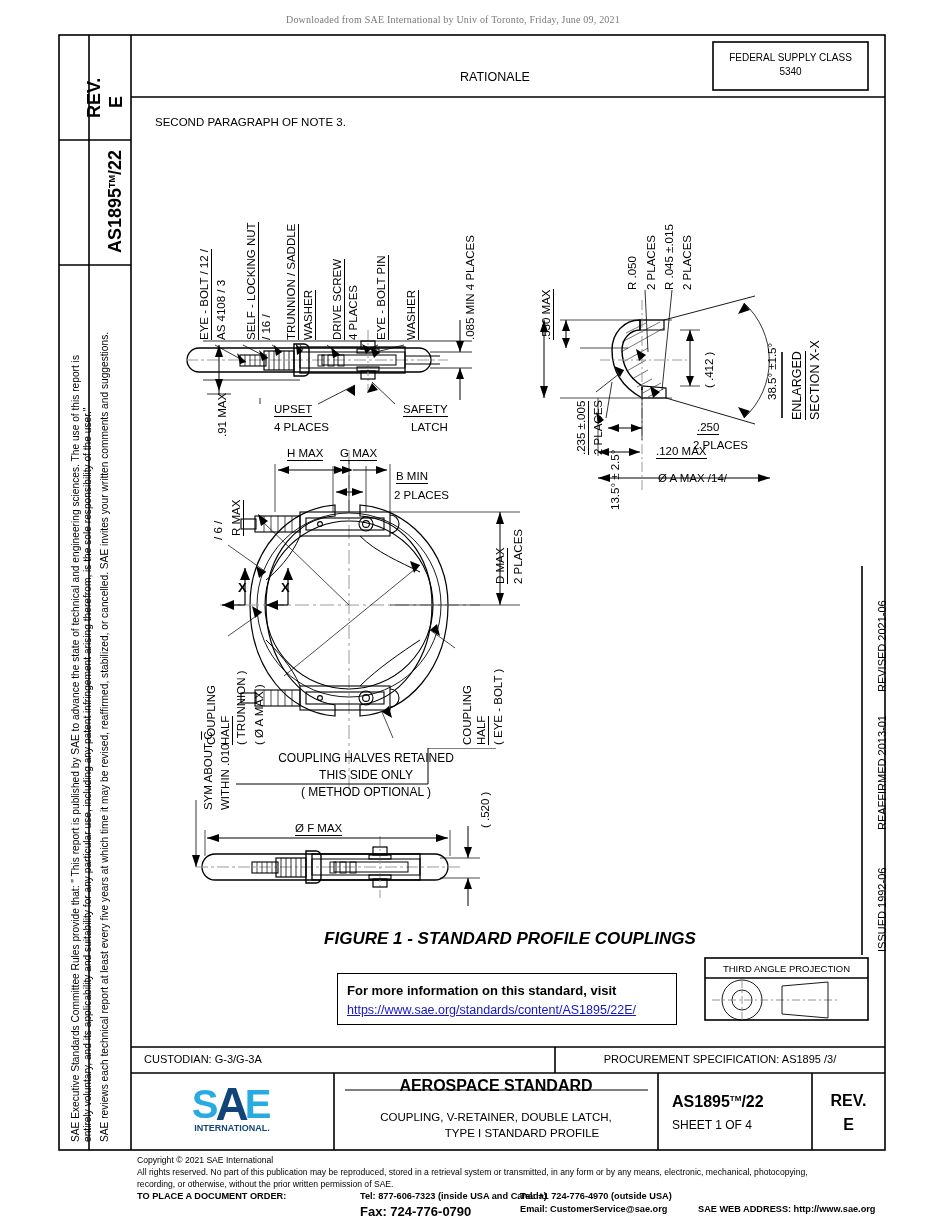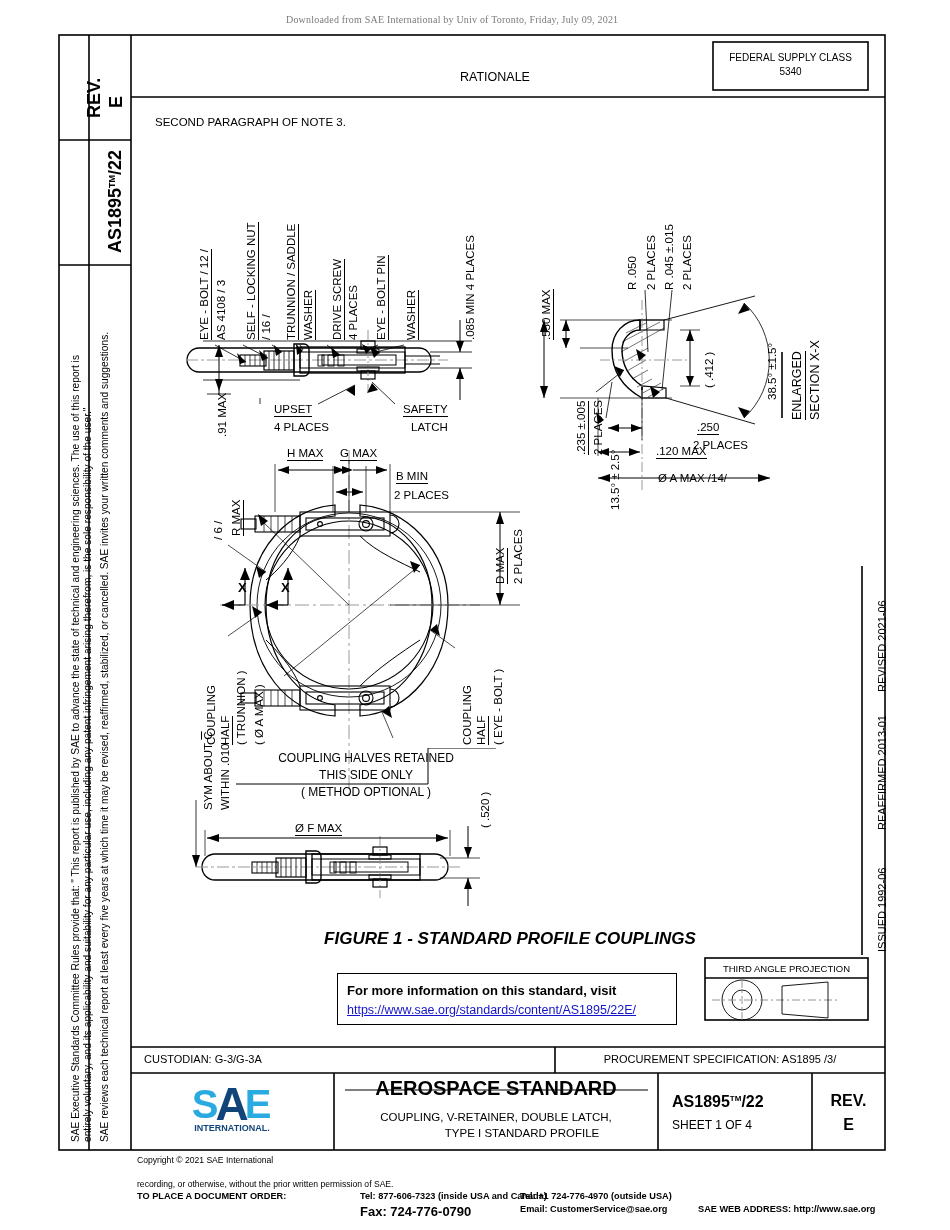--- a/index.html
+++ b/index.html
@@ -16,21 +16,21 @@
   .ctr{text-align:center;}
   svg{position:absolute;left:0;top:0;}
   a{color:#1414c8;}
   .sidetxt{font-size:10.2px;line-height:1.25;}
 </style>
 </head>
 <body>
 
 <div class="pg">
 
-  <div class="dl" style="left:286px;top:14px;">Downloaded from SAE International by Univ of Toronto, Friday, July 09, 2021</div>
+  <div class="dl" style="left:286px;top:14px;">Downloaded from SAE International by Univ of Toronto, Friday, June 09, 2021</div>
 
   <svg width="950" height="1230" viewBox="0 0 950 1230">
     <g fill="none" stroke="#000" stroke-width="1.6">
 
       <rect x="59" y="35" width="826" height="1115"></rect>
 
       <line x1="89" y1="35" x2="89" y2="1150"></line>
       <line x1="131" y1="35" x2="131" y2="1150"></line>
 
       <line x1="59" y1="140" x2="131" y2="140"></line>
@@ -477,31 +477,32 @@
 
   <div style="position:absolute;left:337px;top:973px;width:338px;height:50px;border:1.6px solid #000;"></div>
   <div class="lbl bold" style="left:347px;top:983px;font-size:13px;">For more information on this standard, visit</div>
   <a class="lbl" style="left:347px;top:1003px;font-size:12.5px;" href="#">https://www.sae.org/standards/content/AS1895/22E/</a>
 
   <div class="lbl ctr" style="left:705px;top:963px;width:163px;font-size:9.5px;">THIRD ANGLE PROJECTION</div>
 
   <div class="lbl" style="left:144px;top:1053px;font-size:11px;">CUSTODIAN: G-3/G-3A</div>
   <div class="lbl ctr" style="left:555px;top:1053px;width:330px;font-size:11px;">PROCUREMENT SPECIFICATION: AS1895 /3/</div>
 
-  <div class="lbl bold ctr" style="left:334px;top:1077px;width:324px;font-size:20px;">AEROSPACE STANDARD</div>
+  <div class="lbl bold ctr" style="left:334px;top:1077px;width:324px;font-size:16px;">AEROSPACE STANDARD</div>
   <div class="lbl ctr" style="left:334px;top:1111px;width:324px;font-size:11.5px;">COUPLING, V-RETAINER, DOUBLE LATCH,</div>
   <div class="lbl ctr" style="left:334px;top:1127px;width:376px;font-size:11.5px;">TYPE I STANDARD PROFILE</div>
   <div class="lbl bold" style="left:672px;top:1093px;font-size:16px;">
     <span>AS1895</span><span style="font-size:8px;vertical-align:super;">TM</span><span>/22</span>
   </div>
   <div class="lbl" style="left:672px;top:1118px;font-size:12px;">SHEET 1 OF 4</div>
   <div class="lbl bold ctr" style="left:812px;top:1092px;width:73px;font-size:16px;">REV.</div>
   <div class="lbl bold ctr" style="left:812px;top:1116px;width:73px;font-size:16px;">E</div>
 
   <div class="lbl" style="left:137px;top:1155px;font-size:8.6px;">Copyright © 2021 SAE International</div>
+  <div class="lbl" style="left:137px;top:1167px;font-size:8.6px;">All rights reserved. No part of this publication may be reproduced, stored in a retrieval system or transmitted, in any form or by any means, electronic, mechanical, photocopying,</div>
   <div class="lbl" style="left:137px;top:1179px;font-size:8.6px;">recording, or otherwise, without the prior written permission of SAE.</div>
   <div class="lbl bold" style="left:137px;top:1191px;font-size:9.2px;">TO PLACE A DOCUMENT ORDER:</div>
   <div class="lbl bold" style="left:360px;top:1191px;font-size:9.2px;">Tel: 877-606-7323 (inside USA and Canada)</div>
   <div class="lbl bold" style="left:360px;top:1204px;font-size:13px;">Fax: 724-776-0790</div>
   <div class="lbl bold" style="left:520px;top:1191px;font-size:9.2px;">Tel: +1 724-776-4970 (outside USA)</div>
   <div class="lbl bold" style="left:520px;top:1204px;font-size:9.2px;">Email: CustomerService@sae.org</div>
   <div class="lbl bold" style="left:698px;top:1204px;font-size:9.2px;">SAE WEB ADDRESS: http://www.sae.org</div>
 
 </div>
 

